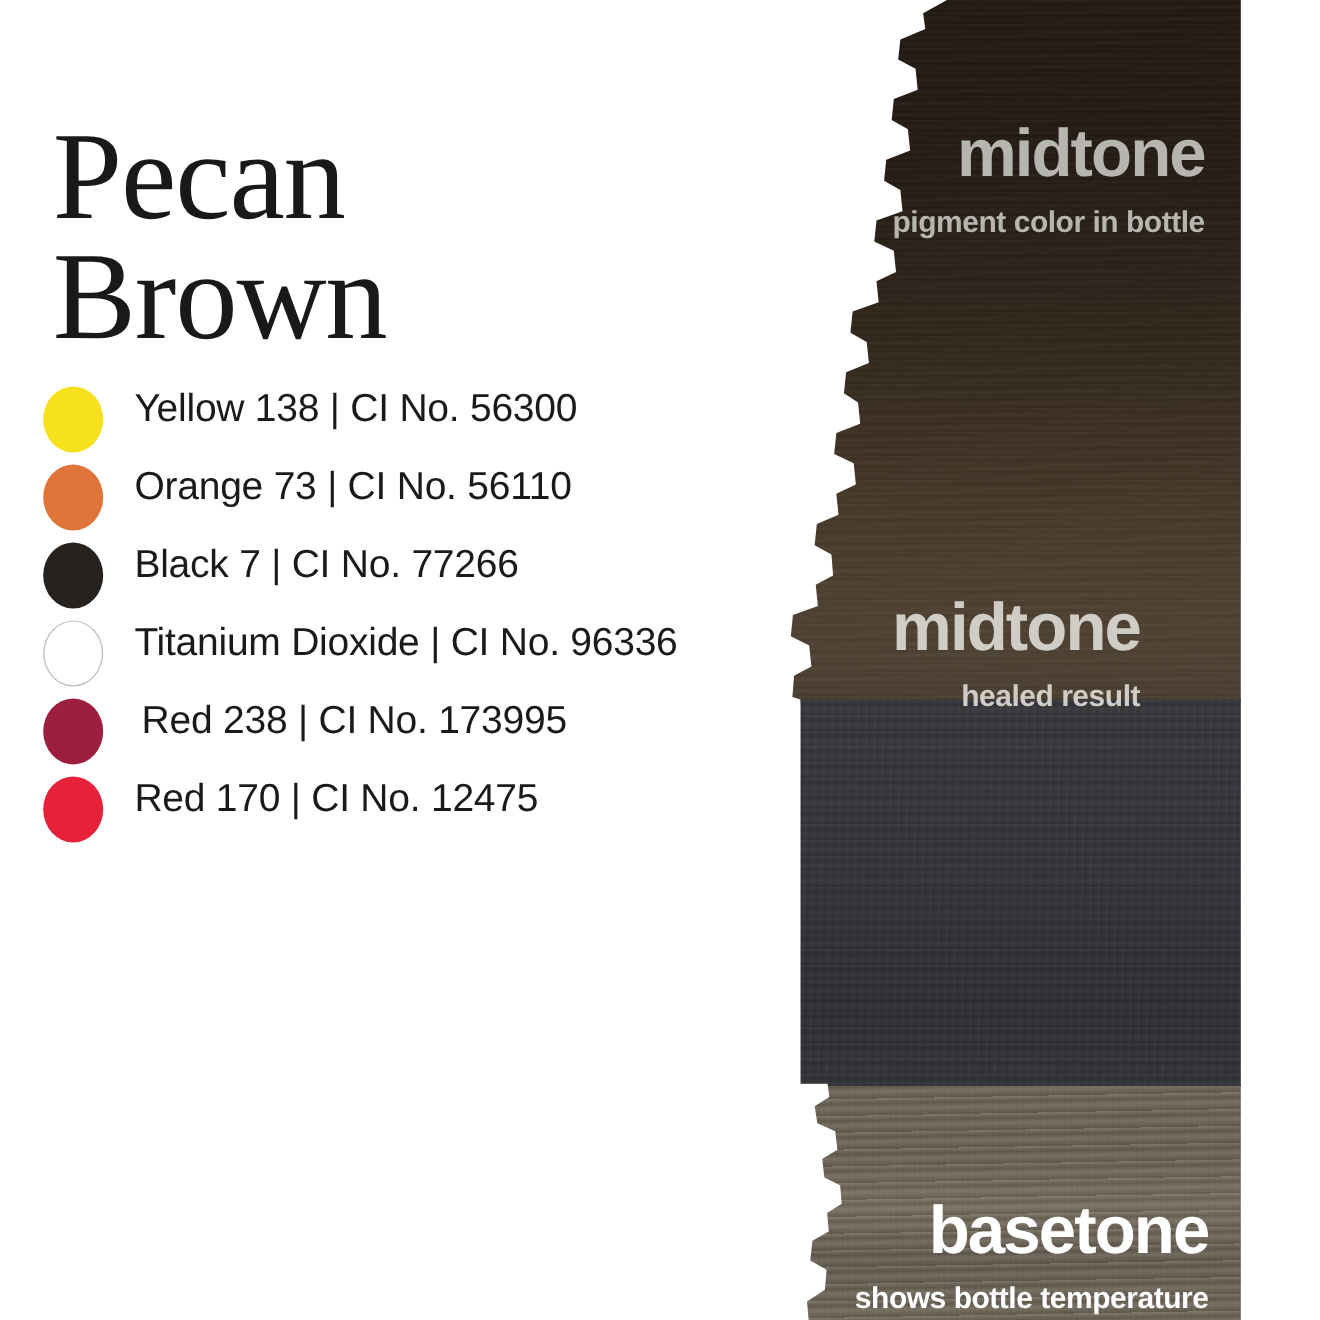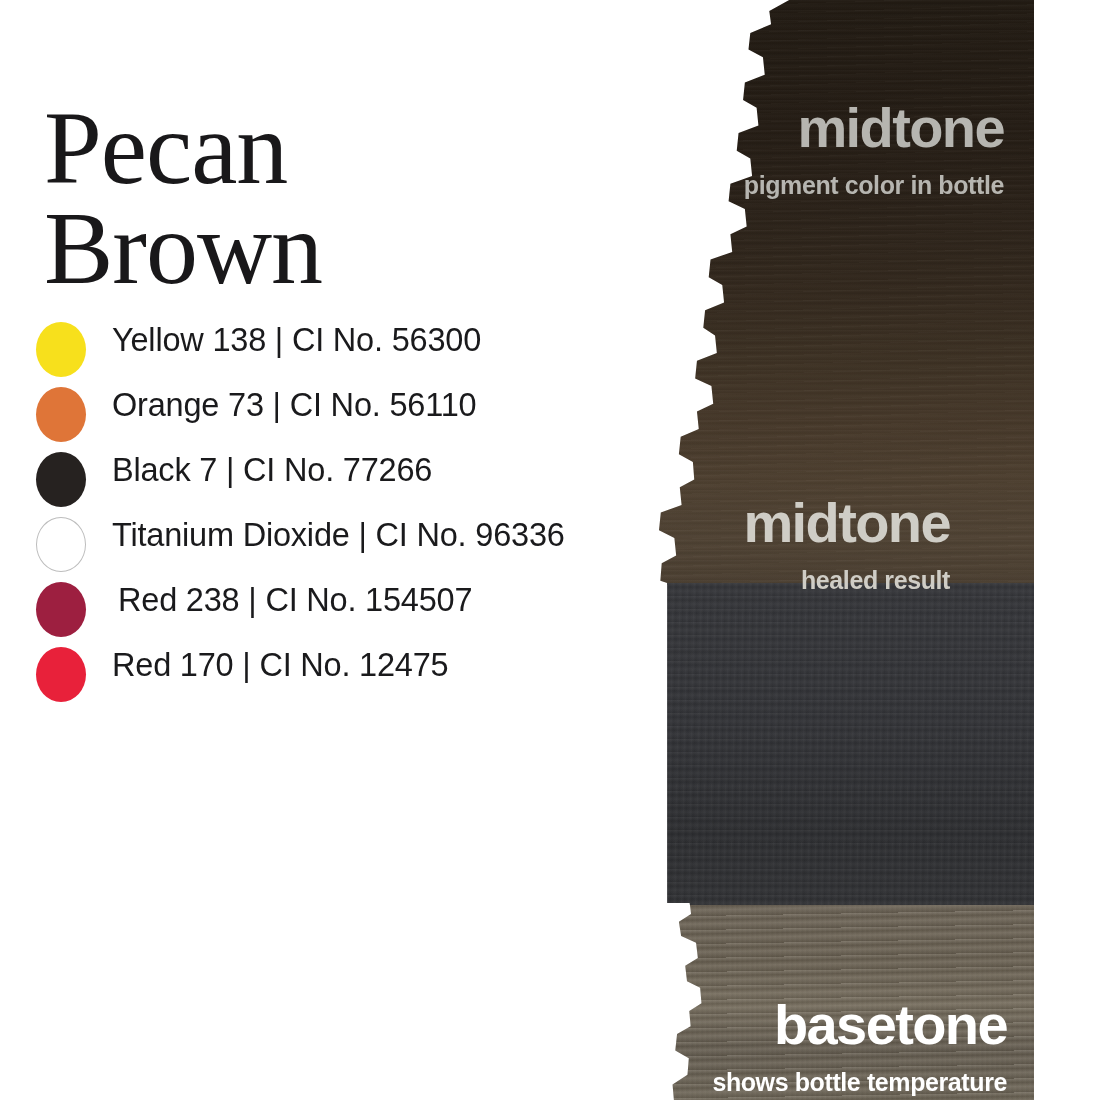--- a/index.html
+++ b/index.html
@@ -278,21 +278,21 @@
         <span class="ingredient-label">Black 7 | CI No. 77266</span>
       </div>
 
       <div class="ingredient-row">
         <span class="swatch-dot outlined" style="background:#ffffff"></span>
         <span class="ingredient-label">Titanium Dioxide | CI No. 96336</span>
       </div>
 
       <div class="ingredient-row indent">
         <span class="swatch-dot" style="background:#9d1f40"></span>
-        <span class="ingredient-label">Red 238 | CI No. 154507</span>
+        <span class="ingredient-label">Red 238 | CI No. 173995</span>
       </div>
 
       <div class="ingredient-row">
         <span class="swatch-dot" style="background:#e8213a"></span>
         <span class="ingredient-label">Red 170 | CI No. 12475</span>
       </div>
 
     </div>
   </div>
 

